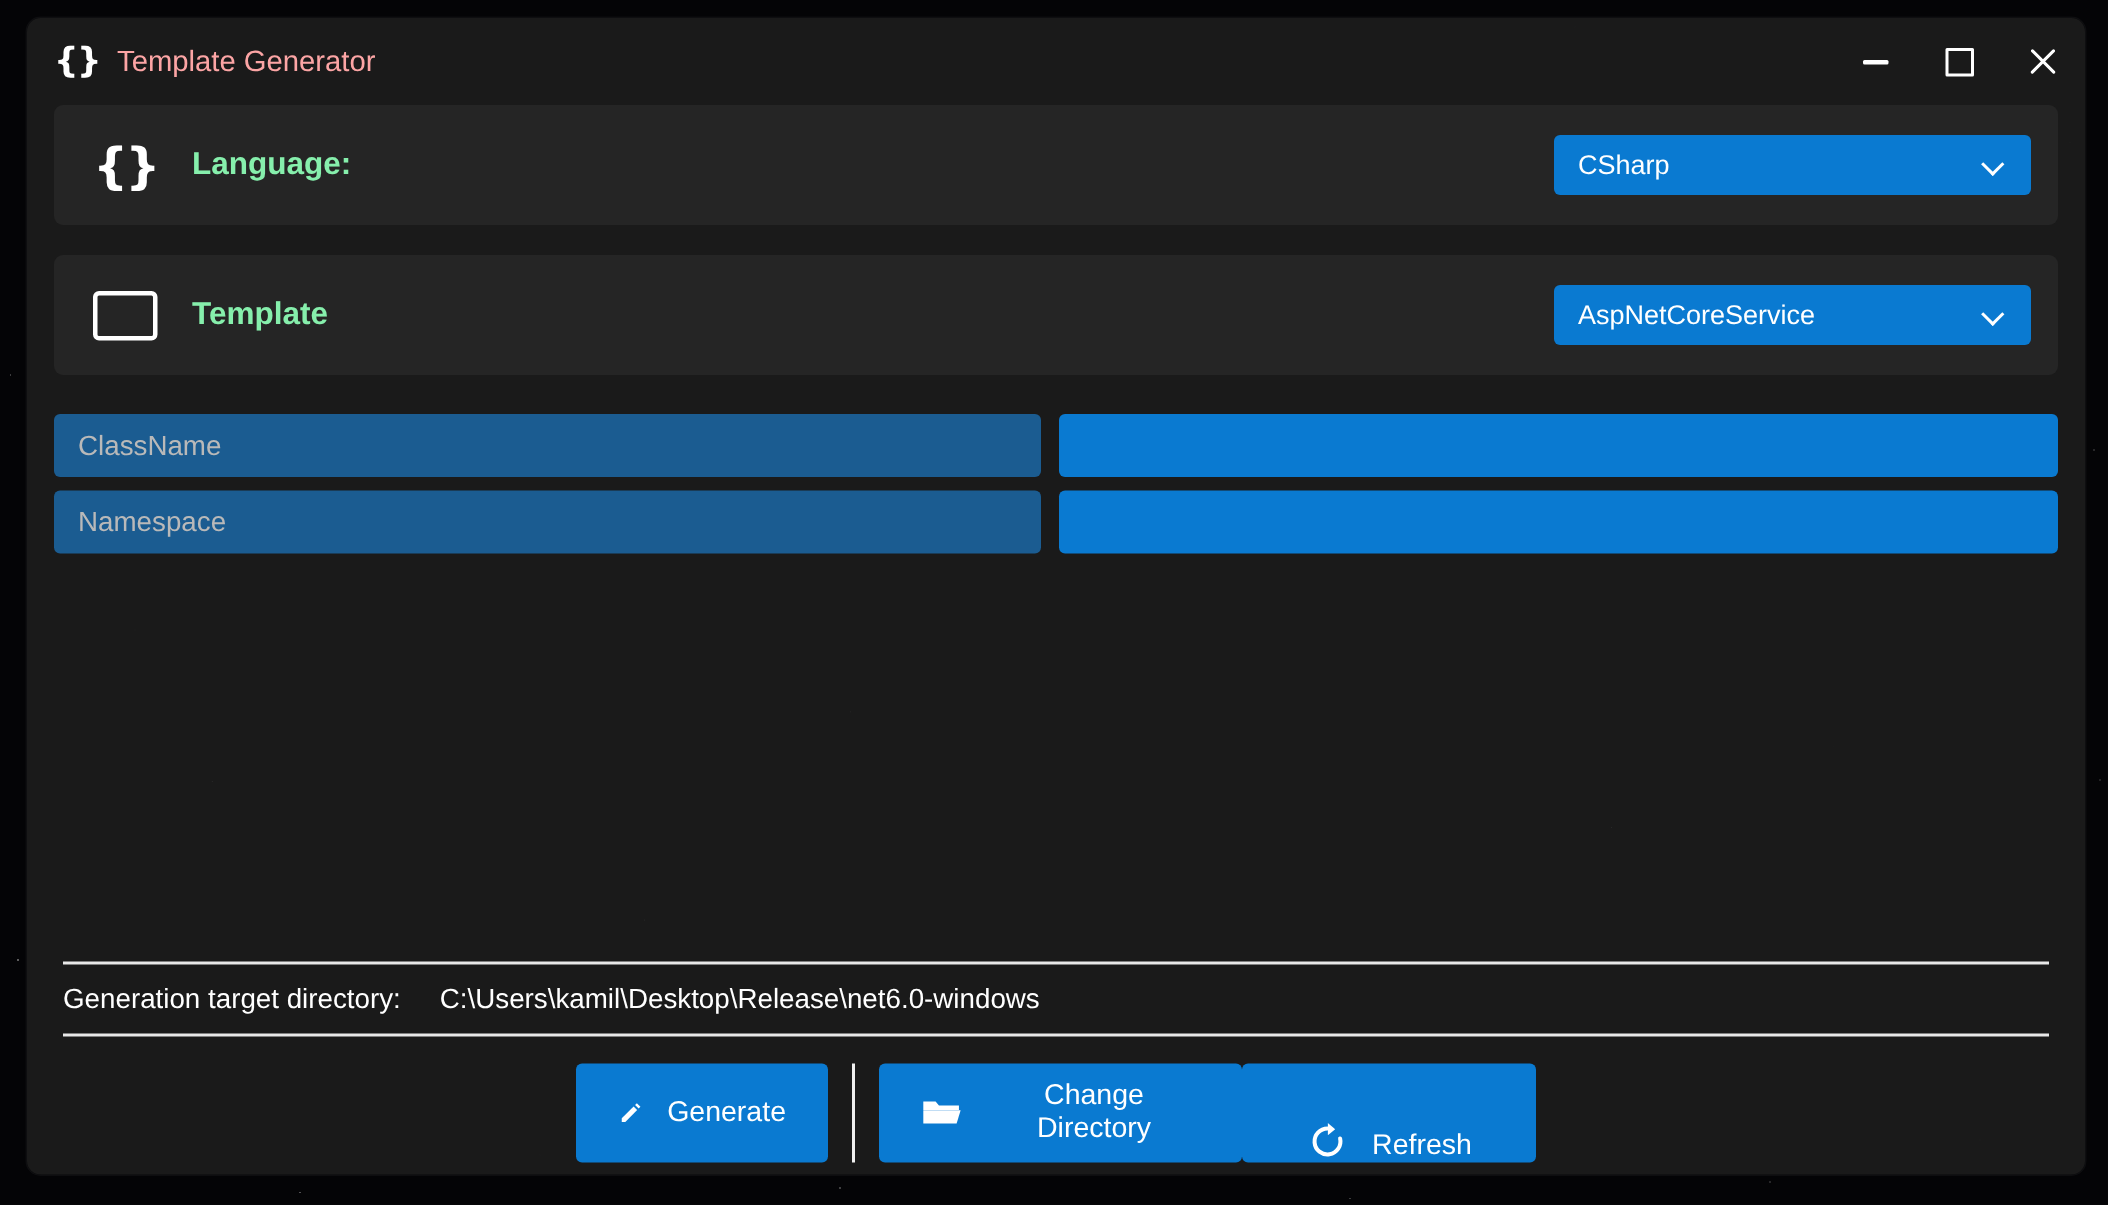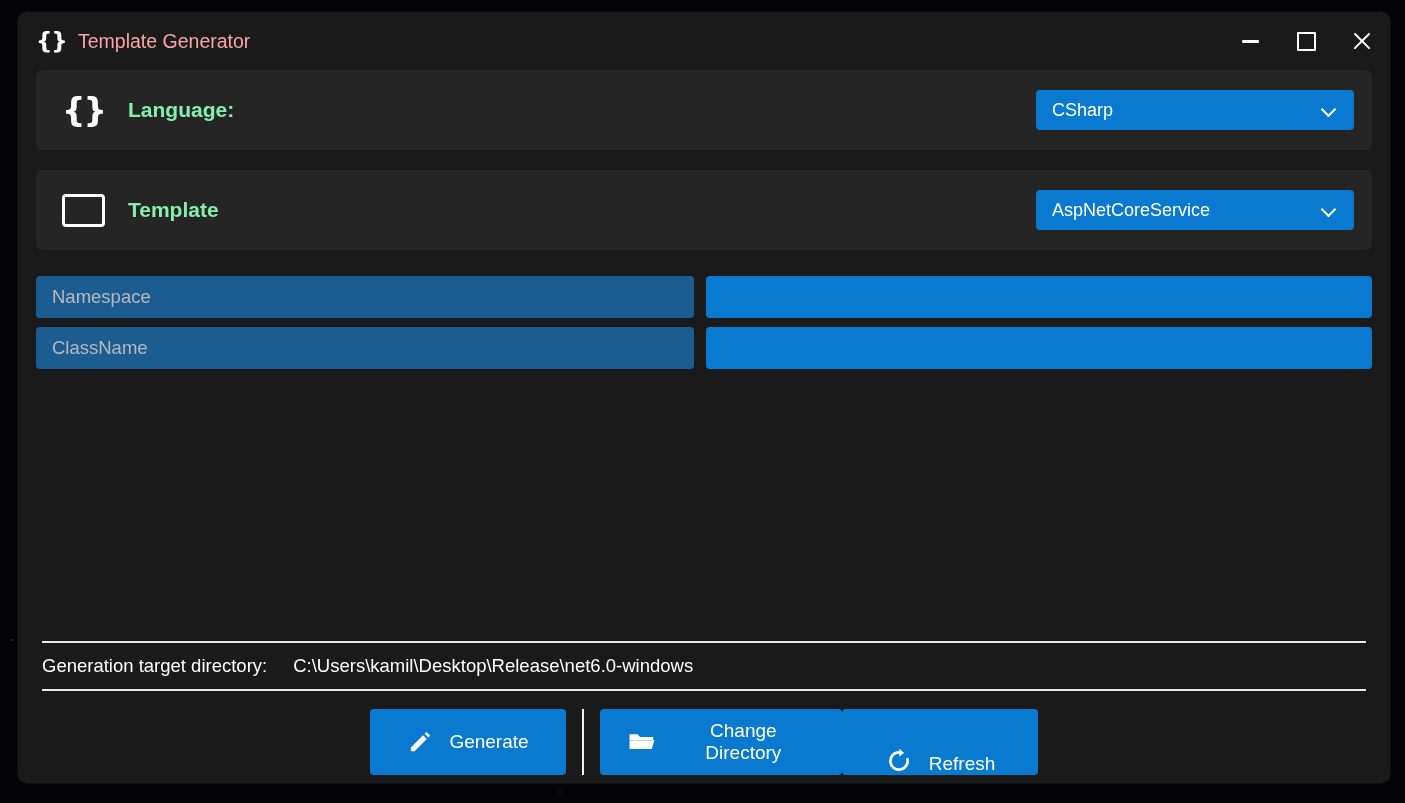--- a/index.html
+++ b/index.html
@@ -280,21 +280,21 @@
     color: #fff;
     font-size: 19px;
     font-family: "Liberation Sans", sans-serif;
     display: inline-flex;
     align-items: center;
     justify-content: center;
     gap: 16px;
     padding: 0 28px;
     cursor: default;
   }
-  #btn-generate{ width: 196px; }
+  #btn-generate{ width: 168px; }
   #btn-change-dir{ width: 242px; }
   #btn-refresh{  width: 196px; align-items: flex-end; }
   .btn-sep{
     width: 2px;
     height: 66px;
     background: #f0f0f0;
     margin: 0 16px;
   }
   .icon-svg{ display:block; }
 </style>
@@ -345,25 +345,25 @@
         <div class="card-title">Template</div>
       </div>
       <div class="dropdown">
         <span>AspNetCoreService</span>
         <span class="chevron"></span>
       </div>
     </div>
 
     <div id="fields">
       <div class="field-row">
+        <div class="field-key">ClassName</div>
+        <input class="field-value" type="text" value="" style="">
+      </div>
+      <div class="field-row">
         <div class="field-key">Namespace</div>
-        <input class="field-value" type="text" value="" style="">
-      </div>
-      <div class="field-row">
-        <div class="field-key">ClassName</div>
         <input class="field-value" type="text" value="" style="">
       </div>
     </div>
 
   </div>
 
   <div id="footer">
     <div class="rule"></div>
     <div class="target-row">
       <span class="target-label">Generation target directory:</span>

